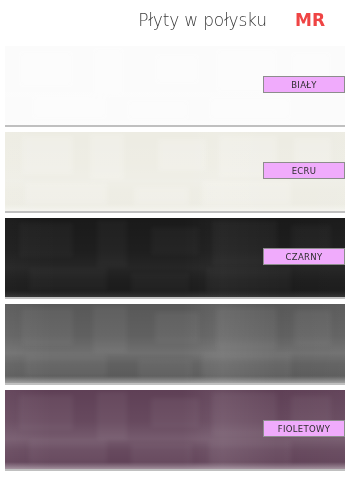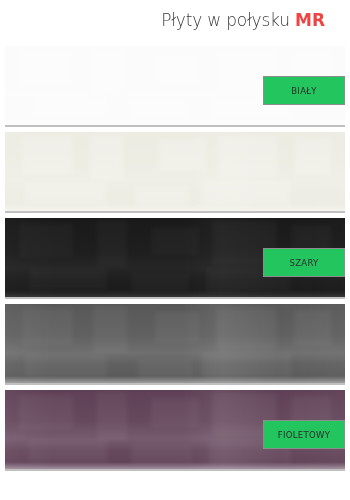--- a/index.html
+++ b/index.html
@@ -31,20 +31,21 @@
     text-align: right;
     line-height: 1;
   }
   .title-text {
     font-family: "DejaVu Sans", "Liberation Sans", sans-serif;
     font-size: 17px;
     font-weight: 300;
     color: #3b3b3b;
     letter-spacing: -0.2px;
     white-space: nowrap;
+    margin-left: 23px;
   }
   .title-strong {
     font-weight: 700;
     color: #ef4444;
     letter-spacing: 0px;
   }
 
   
   .swatch-stack {
     position: absolute;
@@ -156,22 +157,22 @@
       rgba(255,255,255,0.05) 55%,
       rgba(255,255,255,0.12) 100%);
   }
 
   
   .swatch-label {
     position: absolute;
     right: 0px;
     top: 30px;
     width: 82px;
-    height: 29px;
-    background: #22c55e;
+    height: 17px;
+    background: #f0abfc;
     border: 1px solid #8d8d8d;
     box-sizing: border-box;
     display: flex;
     align-items: center;
     justify-content: center;
     z-index: 5;
   }
   .swatch-label-text {
     font-family: "DejaVu Sans", "Liberation Sans", sans-serif;
     font-size: 8.5px;
@@ -224,41 +225,44 @@
           <span style="left:63%;top:5%;width:17%;height:52%;"></span>
           <span style="left:85%;top:7%;width:11%;height:46%;"></span>
           <span style="left:6%;top:64%;width:24%;height:28%;"></span>
           <span style="left:38%;top:70%;width:16%;height:24%;"></span>
           <span style="left:58%;top:62%;width:26%;height:32%;"></span>
         </div>
         <div class="gloss-sheen"></div>
         <div class="gloss-vert"></div>
         <div class="gloss-edge"></div>
       </div>
+      <div class="swatch-label">
+        <span class="swatch-label-text">ECRU</span>
+      </div>
     </div>
 
     <div class="swatch-row">
       <div class="swatch-panel gloss-dark">
         <div class="swatch-base" style="background: rgb(26, 26, 26);"></div>
         <div class="gloss-rooms">
           <span style="left:4%;top:6%;width:16%;height:44%;"></span>
           <span style="left:27%;top:2%;width:9%;height:60%;"></span>
           <span style="left:43%;top:11%;width:14%;height:36%;"></span>
           <span style="left:61%;top:4%;width:19%;height:55%;"></span>
           <span style="left:84%;top:9%;width:12%;height:42%;"></span>
           <span style="left:7%;top:63%;width:23%;height:30%;"></span>
           <span style="left:37%;top:69%;width:17%;height:25%;"></span>
           <span style="left:59%;top:63%;width:25%;height:31%;"></span>
         </div>
         <div class="gloss-sheen"></div>
         <div class="gloss-vert"></div>
         <div class="gloss-edge"></div>
       </div>
       <div class="swatch-label">
-        <span class="swatch-label-text">SZARY</span>
+        <span class="swatch-label-text">CZARNY</span>
       </div>
     </div>
 
     <div class="swatch-row">
       <div class="swatch-panel gloss-mid">
         <div class="swatch-base" style="background: rgb(88, 88, 88);"></div>
         <div class="gloss-rooms">
           <span style="left:5%;top:5%;width:15%;height:47%;"></span>
           <span style="left:26%;top:3%;width:10%;height:59%;"></span>
           <span style="left:44%;top:10%;width:13%;height:39%;"></span>

